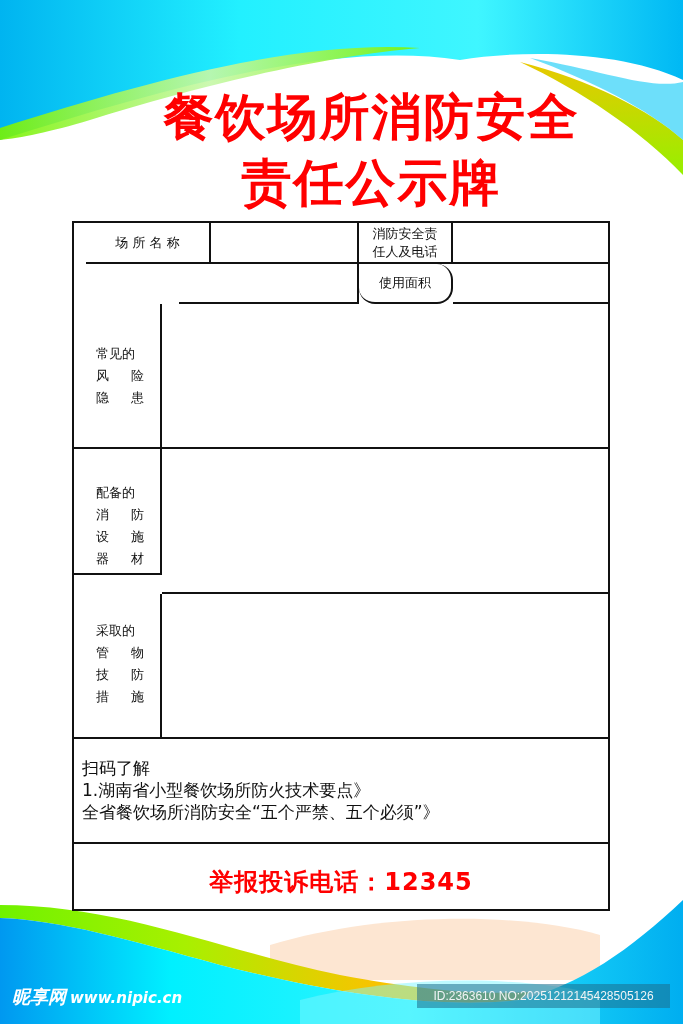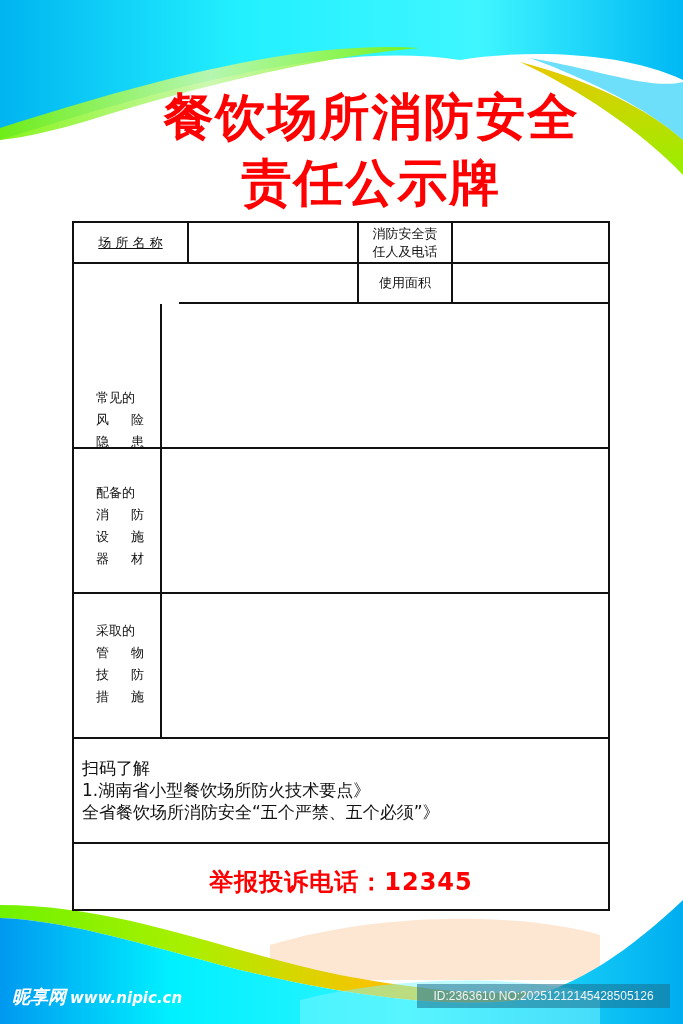--- a/index.html
+++ b/index.html
@@ -67,54 +67,54 @@
 
   <path d="M0,918 C60,920 130,940 220,965 C320,990 430,1010 520,1000 C580,985 630,950 683,900 V1024 H0 Z" fill="url(#botg)"></path>
   <path d="M300,1000 C400,975 520,975 600,995 L600,1024 L300,1024 Z" fill="#7ef5ff" opacity="0.5"></path>
 </svg>
 
 <div class="title t1">餐饮场所消防安全</div>
 <div class="title t2">责任公示牌</div>
 
 <div class="board">
 
-  <div class="cell lbl" style="left:0;top:0;width:115px;height:41px;border-right-width:2px;border-bottom-width:2px;text-decoration:underline;">
+  <div class="cell lbl" style="left:12px;top:0;width:125px;height:41px;border-right-width:2px;border-bottom-width:2px;">
     <span>场 所 名 称</span>
   </div>
   <div class="cell" style="left:105px;top:0;width:180px;height:41px;border-right-width:2px;border-bottom-width:2px;"></div>
   <div class="cell lbl" style="left:285px;top:0;width:94px;height:41px;border-right-width:2px;border-bottom-width:2px;flex-direction:column;">
     <span>消防安全责</span>
     <span>任人及电话</span>
   </div>
   <div class="cell" style="left:379px;top:0;width:155px;height:41px;border-bottom-width:2px;"></div>
 
   <div class="cell" style="left:105px;top:41px;width:180px;height:40px;border-right-width:2px;border-bottom-width:2px;"></div>
-  <div class="cell lbl" style="left:285px;top:41px;width:94px;height:40px;border-right-width:2px;border-bottom-width:2px;">
+  <div class="cell lbl" style="left:285px;top:41px;width:94px;height:40px;border-right-width:2px;border-bottom-width:2px;border-radius:16px;">
     <span>使用面积</span>
   </div>
   <div class="cell" style="left:379px;top:41px;width:155px;height:40px;border-bottom-width:2px;"></div>
 
   <div class="cell" style="left:0;top:81px;width:88px;height:145px;border-right-width:2px;border-bottom-width:2px;">
-    <div class="vlabel" style="top:39px;margin-top:44px;">
+    <div class="vlabel" style="top:39px;">
       <div>
           <span>常见的</span>
         </div>
       <div>
           <span>风</span>
           <span>险</span>
         </div>
       <div>
           <span>隐</span>
           <span>患</span>
         </div>
     </div>
   </div>
   <div class="cell" style="left:88px;top:81px;width:446px;height:145px;border-bottom-width:2px;"></div>
 
-  <div class="cell" style="left:0;top:226px;width:88px;height:145px;border-right-width:2px;border-bottom-width:2px;">
+  <div class="cell" style="left:0;top:226px;width:88px;height:126px;border-right-width:2px;border-bottom-width:2px;">
     <div class="vlabel" style="top:33px;">
       <div>
           <span>配备的</span>
         </div>
       <div>
           <span>消</span>
           <span>防</span>
         </div>
       <div>
           <span>设</span>

